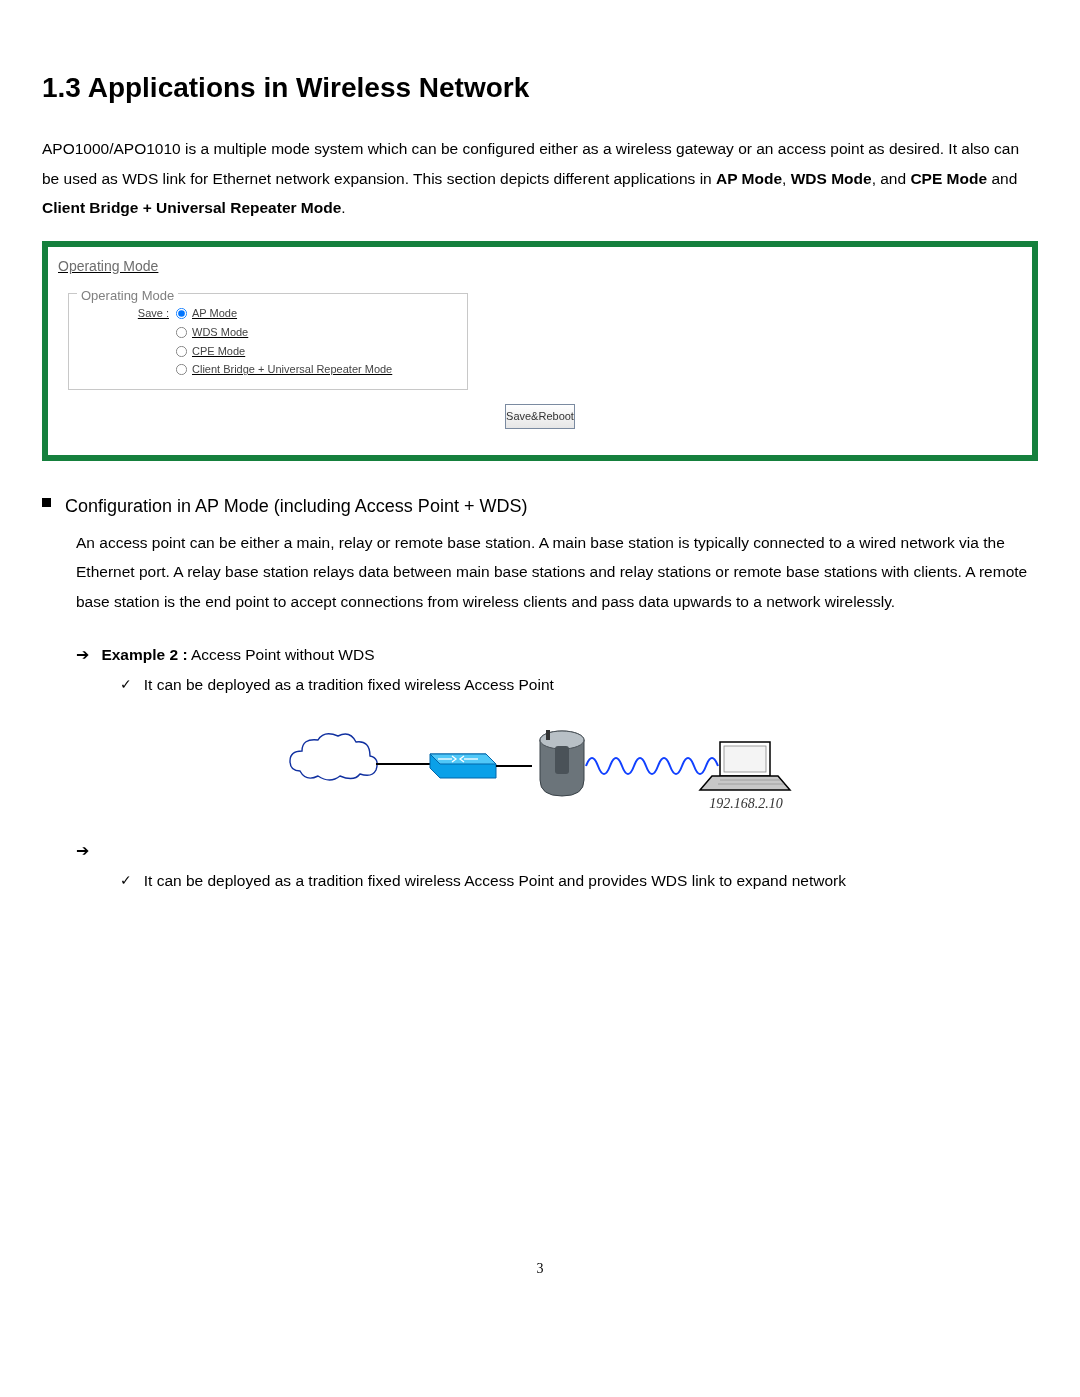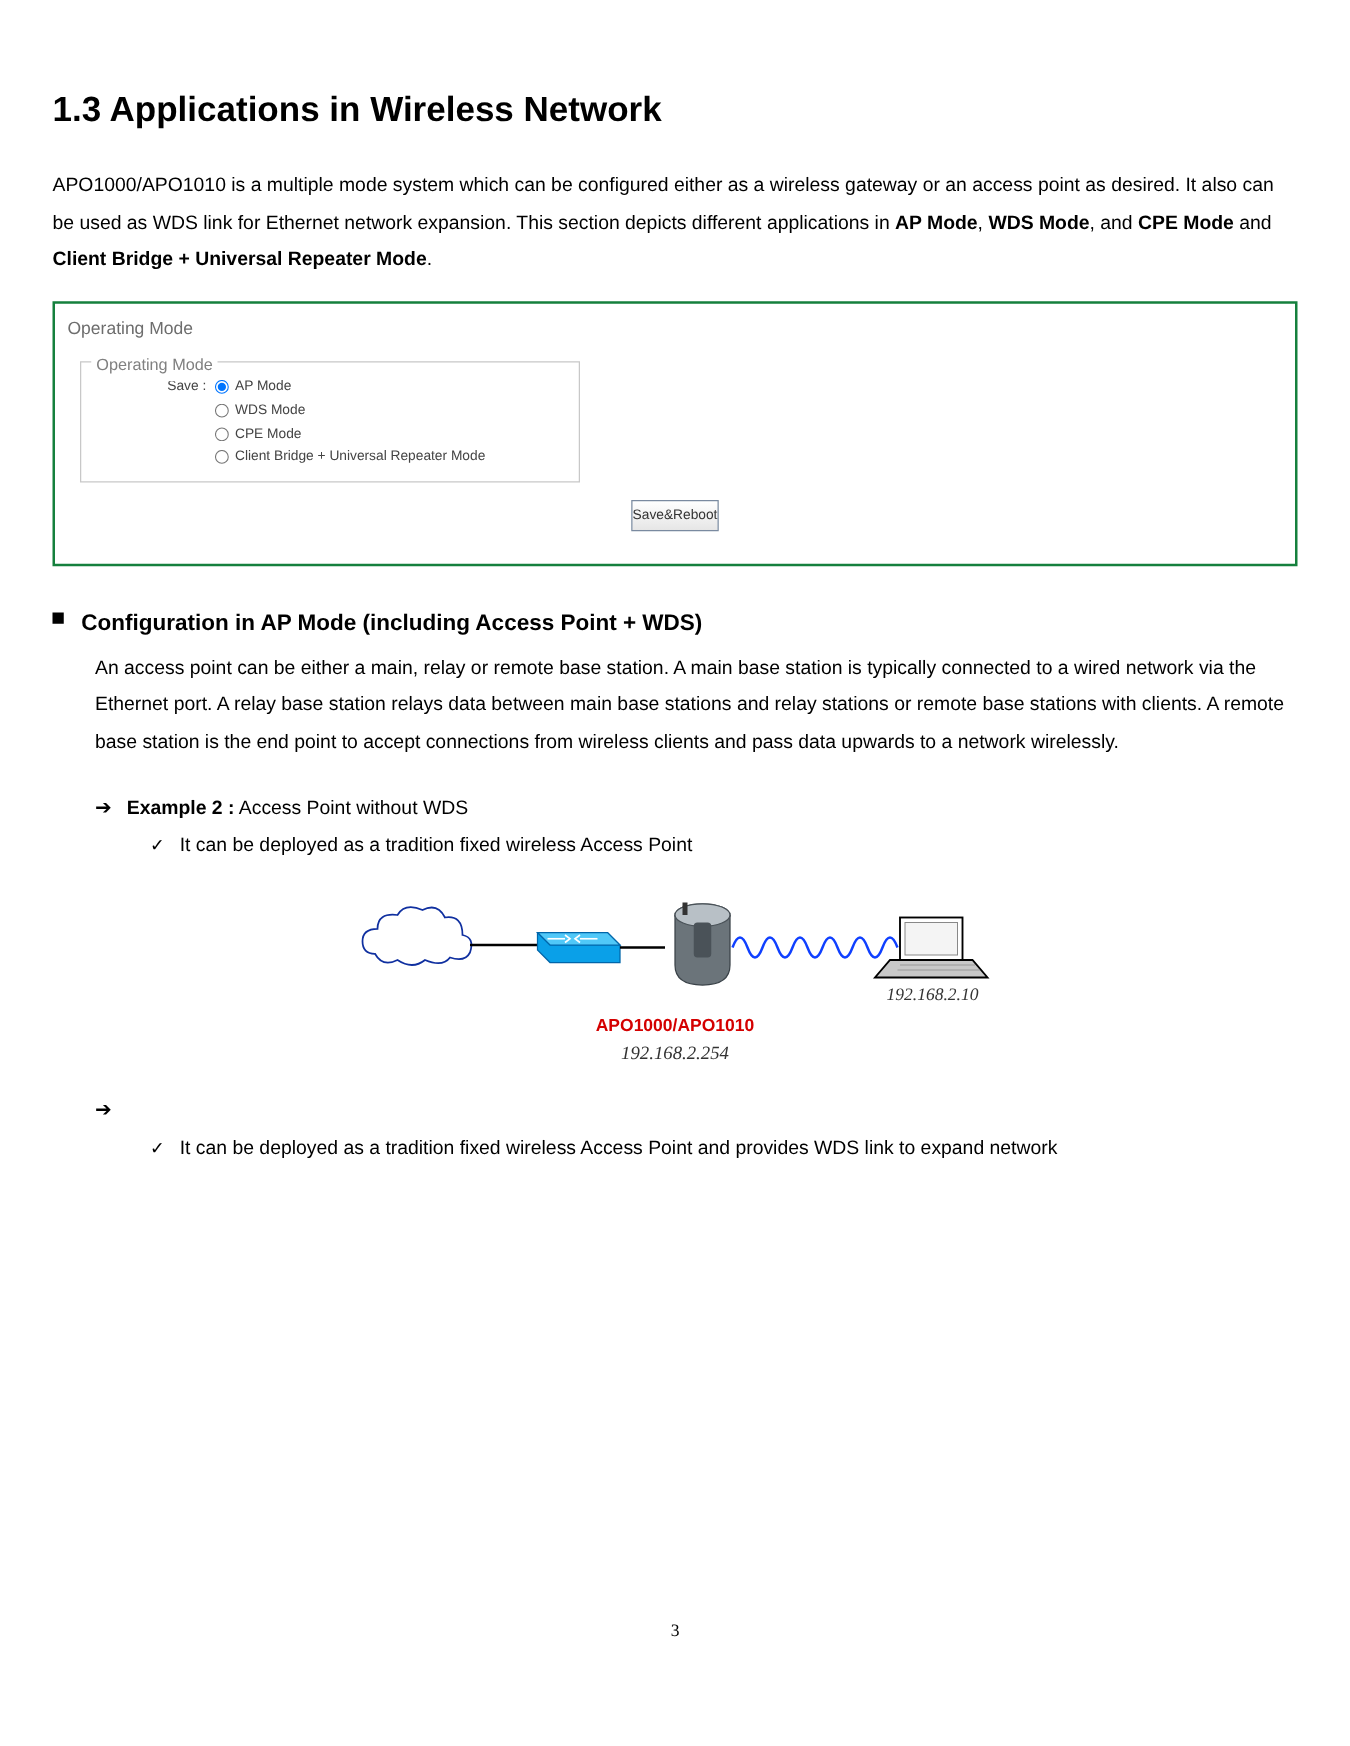--- a/index.html
+++ b/index.html
@@ -18,23 +18,24 @@
     font-weight: bold;
     margin: 0 0 28px 0;
     line-height: 1.3;
   }
   p.intro {
     margin: 0 0 18px 0;
   }
   .bold { font-weight: bold; }
   
   .om-outer {
-    border: 2px solid #15803d;
+    border: 6px solid #15803d;
     padding: 6px 10px 10px 10px;
     margin: 6px 0 28px 0;
+    text-decoration: underline;
   }
   .om-title {
     color: #6d6d6d;
     font-size: 14px;
     padding: 0 0 4px 0;
   }
   .om-body {
     position: relative;
     padding: 0 0 16px 0;
   }
@@ -92,21 +93,21 @@
     margin: 0 0 4px 0;
   }
   .sq-bullet {
     width: 9px; height: 9px;
     background: #000;
     margin-top: 9px;
     flex: 0 0 9px;
   }
   .sq-heading {
     font-size: 18px;
-    font-weight: bold;
+    font-weight: normal;
   }
   .sub-para {
     margin: 4px 0 24px 34px;
   }
   .arrow-row {
     display: flex;
     align-items: flex-start;
     gap: 12px;
     margin: 4px 0 0 34px;
   }
@@ -257,24 +258,20 @@
 
     <g>
       <rect x="440" y="26" width="50" height="34" fill="#fff" stroke="#000" stroke-width="1.5"></rect>
       <rect x="444" y="30" width="42" height="26" fill="#f4f4f4" stroke="#888" stroke-width="0.8"></rect>
       <polygon points="432,60 498,60 510,74 420,74" fill="#c8c8c8" stroke="#000" stroke-width="1.5"></polygon>
       <line x1="440" y1="64" x2="500" y2="64" stroke="#888" stroke-width="0.6"></line>
       <line x1="438" y1="68" x2="504" y2="68" stroke="#888" stroke-width="0.6"></line>
     </g>
     <text x="466" y="92" text-anchor="middle" font-family="Georgia, serif" font-style="italic" font-size="14" fill="#333">192.168.2.10</text>
   </svg>
-  <div class="diagram-caption">
-    <span class="red-label">APO1000/APO1010</span><br>
-    <span class="ip-label">192.168.2.254</span>
-  </div>
 </div>
 
 <div class="arrow-row">
   <span class="arrow-glyph">➔</span>
 </div>
 <div class="check-row">
   <span class="check-glyph">✓</span>
   <div>It can be deployed as a tradition fixed wireless Access Point and provides WDS link to expand network</div>
 </div>
 

